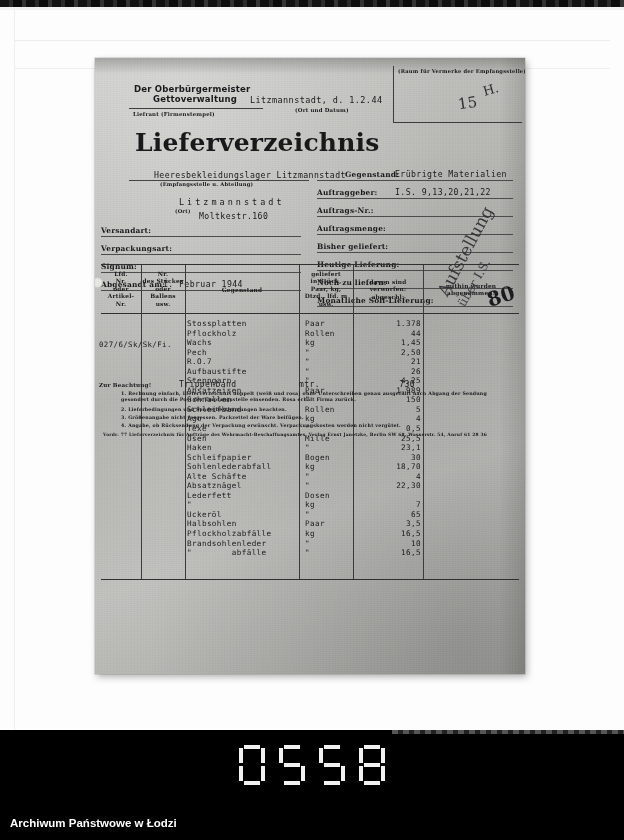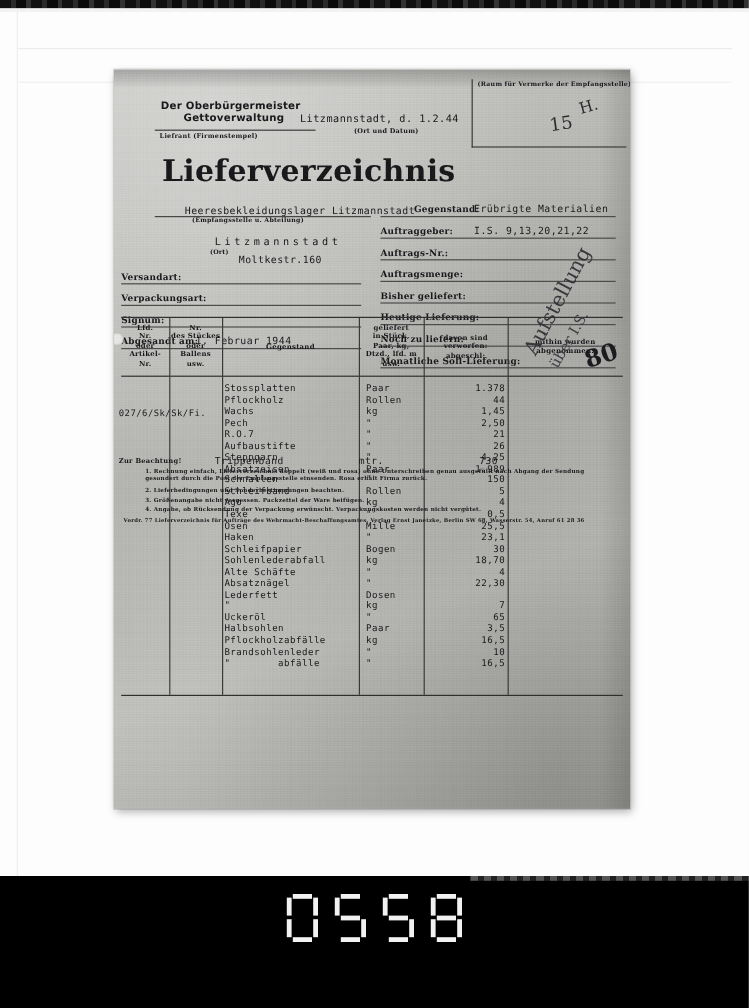--- a/index.html
+++ b/index.html
@@ -343,13 +343,16 @@
           <div class="sg b"></div>
           <div class="sg c"></div>
           <div class="sg d"></div>
           <div class="sg e"></div>
           <div class="sg f"></div>
           <div class="sg g"></div>
         </div>
       </div>
   </div>
   <div class="capline"></div>
+  <div id="caption">
+    <span>Archiwum Państwowe w Łodzi</span>
+  </div>
 </div>
 
 </body></html>

